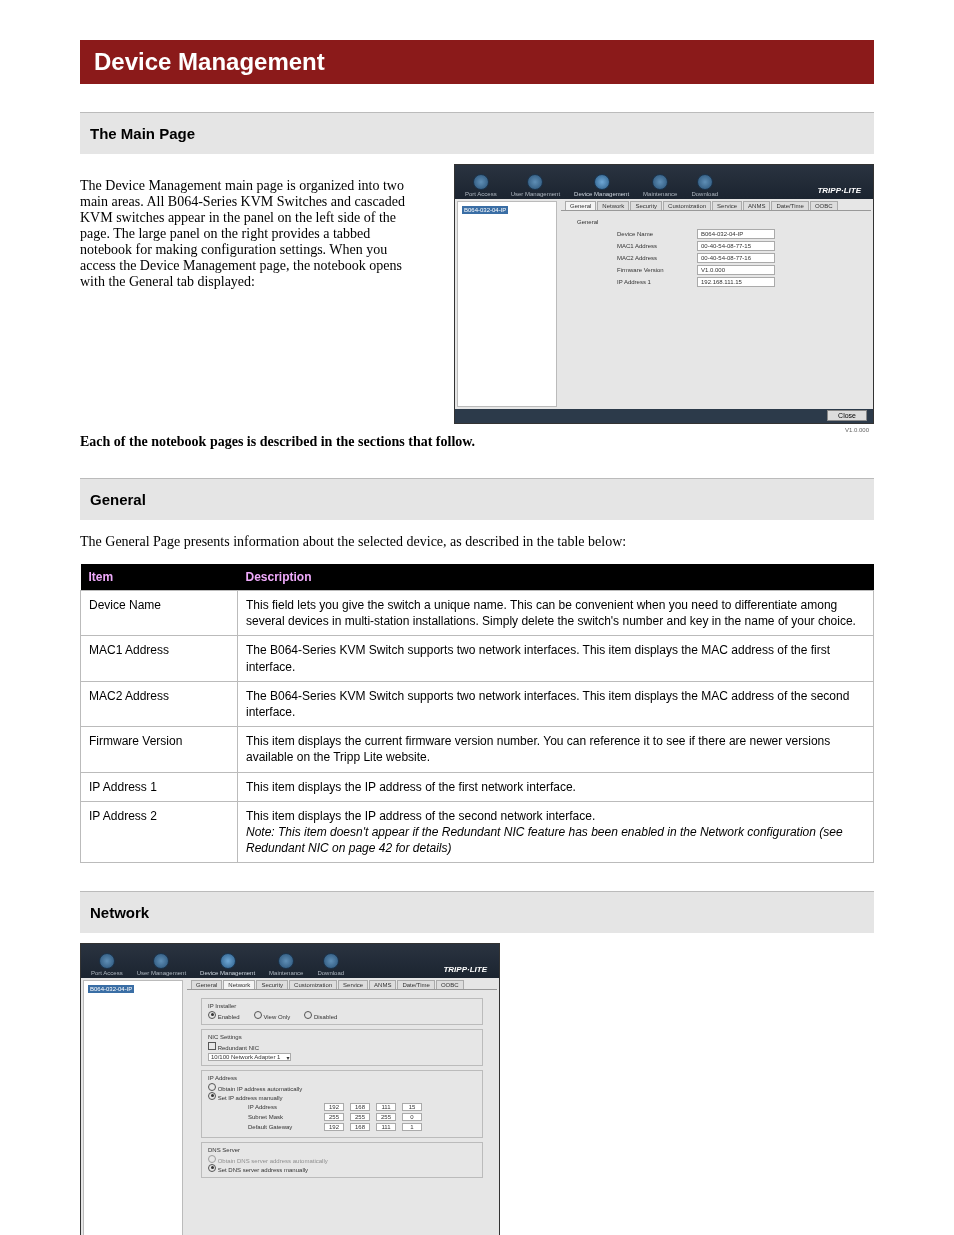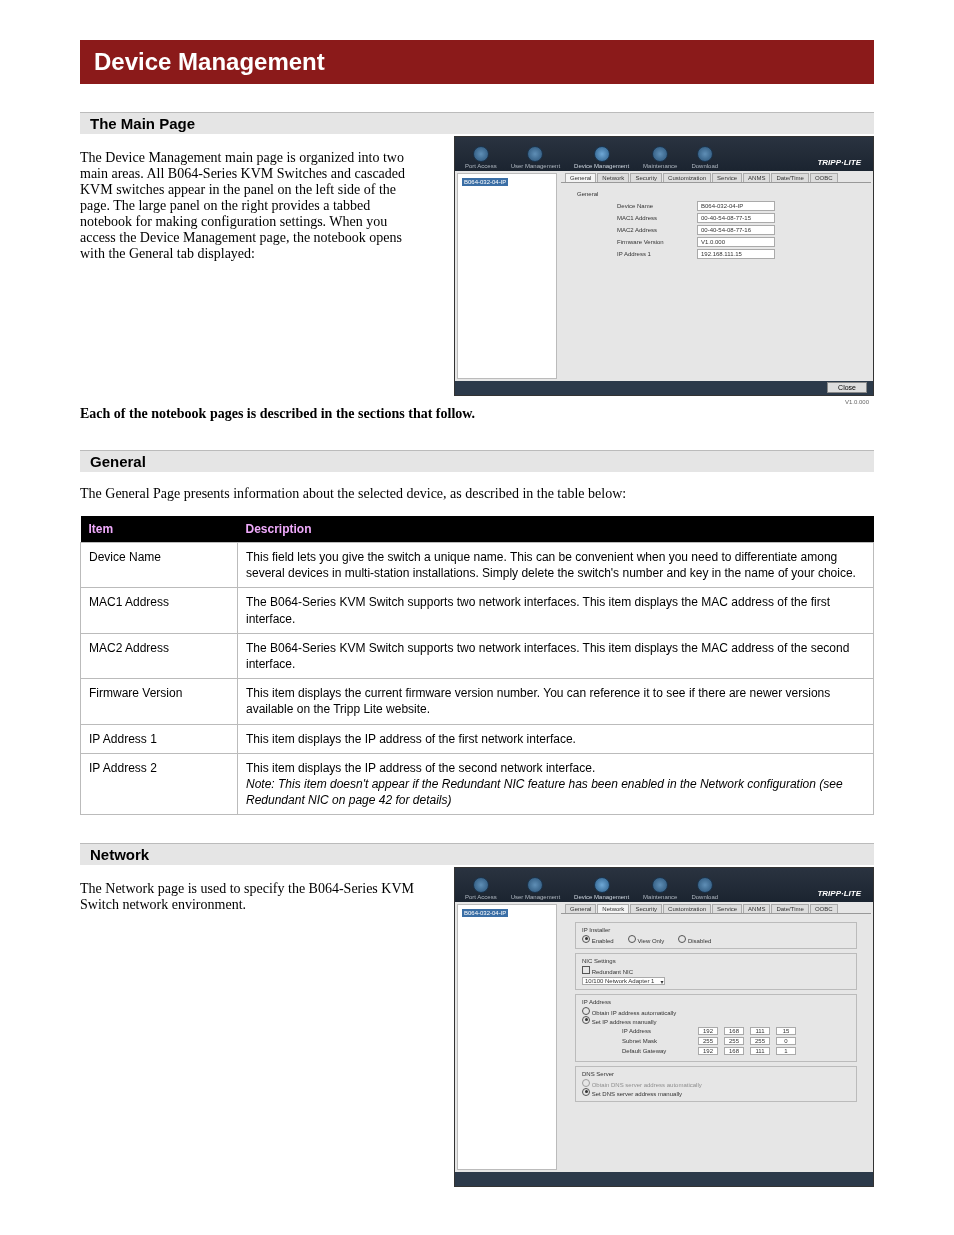--- a/index.html
+++ b/index.html
@@ -19,23 +19,23 @@
     padding: 8px 14px;
     margin-bottom: 18px;
   }
   .intro p { margin: 6px 0; line-height: 1.4; }
   .italic { font-style: italic; }
   .section-heading {
     background: #e5e5e5;
     font-family: Arial, Helvetica, sans-serif;
     font-weight: bold;
     font-size: 15px;
-    padding: 2px 10px;
+    padding: 12px 10px;
     margin-top: 28px;
-    margin-bottom: 2px;
+    margin-bottom: 10px;
     border-top: 1px solid #bbb;
   }
   .two-col {
     display: flex;
     gap: 34px;
     align-items: flex-start;
   }
   .two-col .text-col { flex: 1; }
   .two-col .img-col { flex: 0 0 420px; }
   .screenshot {
@@ -239,24 +239,20 @@
         <td>
           <div>This item displays the IP address of the second network interface.</div>
           <div class="desc-italic">Note: This item doesn't appear if the Redundant NIC feature has been enabled in the Network configuration (see Redundant NIC on page 42 for details)</div>
         </td>
       </tr>
     </tbody>
 </table>
 
 <div class="section-heading">Network</div>
 <div class="two-col">
-  <div class="text-col">
-    <p>The Network page is used to specify the B064-Series KVM Switch network environment.</p>
-
-  </div>
   <div class="img-col">
     <div class="screenshot" style="height:320px;">
       <div class="ss-topbar">
         <div class="ss-navitem">
             <span class="ss-icon"></span>
             <span>Port Access</span>
           </div>
         <div class="ss-navitem">
             <span class="ss-icon"></span>
             <span>User Management</span>

